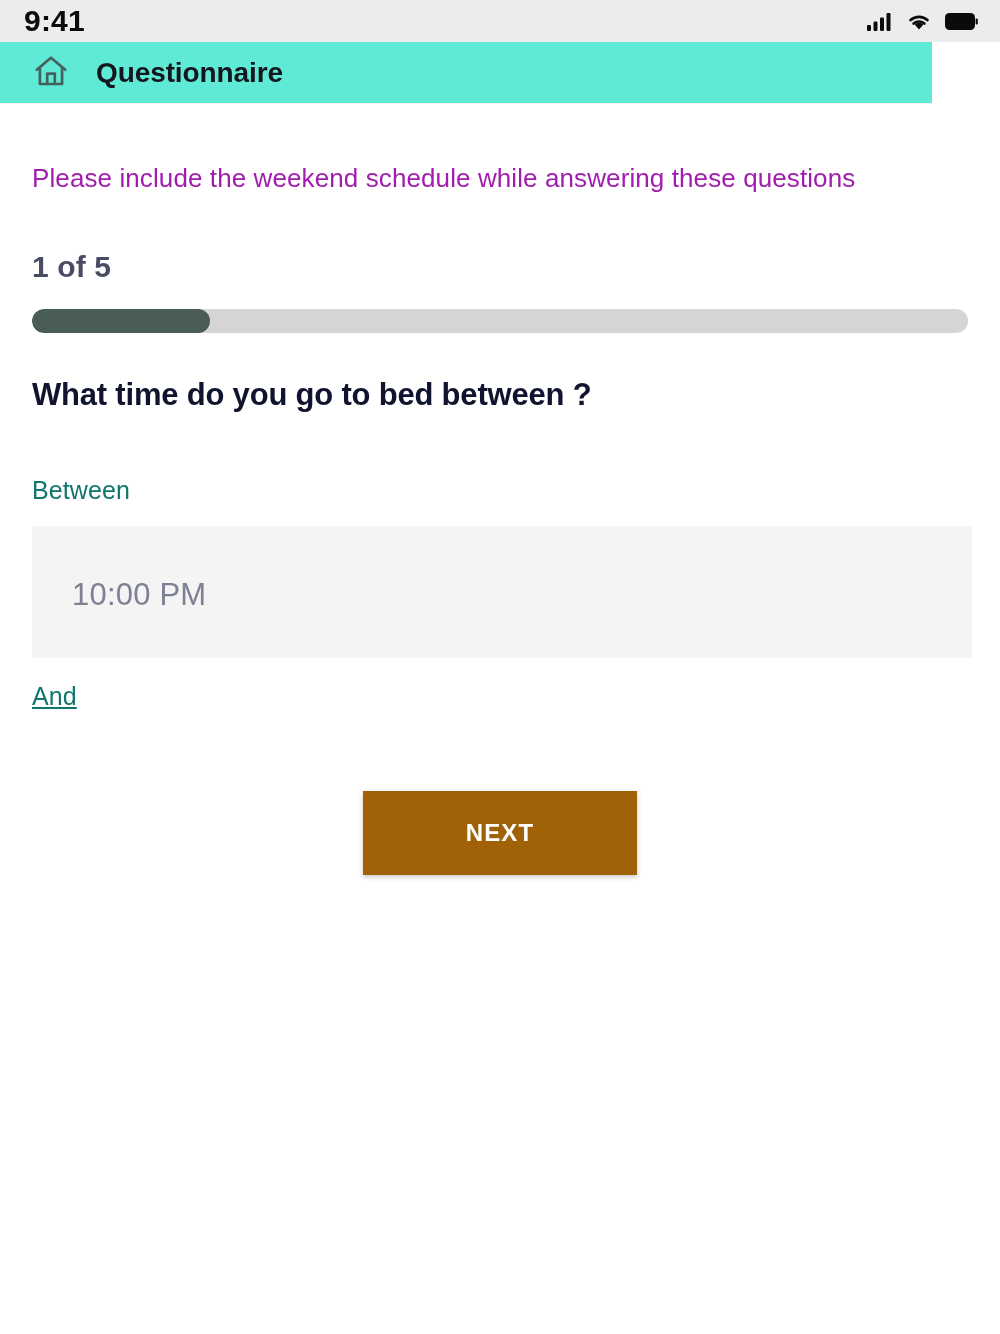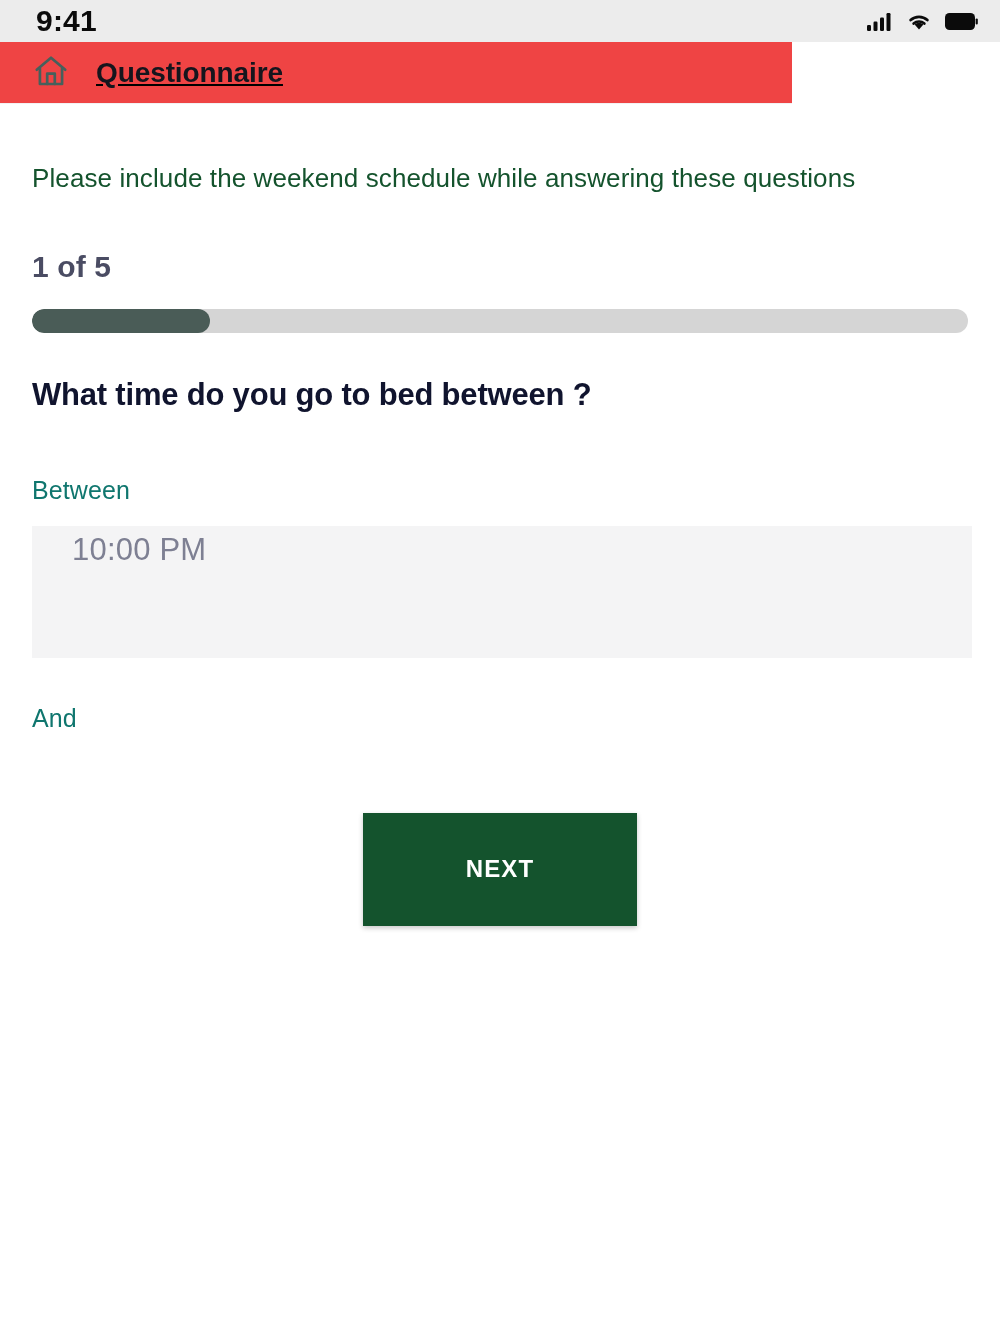--- a/index.html
+++ b/index.html
@@ -23,48 +23,47 @@
   
   .status-bar {
     position: absolute;
     top: 0; left: 0;
     width: 1000px;
     height: 42px;
     background: #ececec;
     display: flex;
     align-items: center;
     justify-content: space-between;
-    padding: 0 22px 0 36px;
+    padding: 0 22px 0 24px;
   }
   .status-time {
     font-size: 30px;
     font-weight: 700;
     color: #0b0b0b;
     letter-spacing: 0.2px;
     line-height: 1;
   }
   .status-icons {
     display: flex;
     align-items: center;
     gap: 13px;
   }
   .status-icons svg { display: block; }
 
   
   .app-bar {
     position: absolute;
     top: 42px; left: 0;
-    width: 792px;
+    width: 932px;
     height: 62px;
-    background: #ef4444;
+    background: #5eead4;
     display: flex;
     align-items: center;
     padding-left: 28px;
     border-bottom: 1px solid #f2f2f3;
-    text-decoration: underline;
   }
   .home-btn {
     width: 46px;
     height: 46px;
     display: flex;
     align-items: center;
     justify-content: center;
     cursor: pointer;
   }
   .app-title {
@@ -78,21 +77,21 @@
   
   .content {
     position: absolute;
     top: 105px; left: 0;
     width: 1000px;
   }
 
   .instruction {
     margin: 57px 32px 0 32px;
     font-size: 26px;
-    color: #14532d;
+    color: #a21caf;
     line-height: 1.3;
     letter-spacing: 0.1px;
   }
 
   .step-count {
     margin: 54px 0 0 32px;
     font-size: 30px;
     font-weight: 600;
     color: #4a4c63;
     letter-spacing: 0.1px;
@@ -121,27 +120,28 @@
     color: #10142e;
     letter-spacing: -0.2px;
   }
 
   .field-label {
     margin: 63px 0 0 32px;
     font-size: 25px;
     color: #0f766e;
     letter-spacing: 0.1px;
   }
-  .field-label.second { margin-top: 46px; }
+  .field-label.second { margin-top: 24px; text-decoration: underline; }
 
   .time-field {
     margin: 21px 28px 0 32px;
     height: 132px;
     background: #f4f4f5;
     display: flex;
+    align-items: center;
     padding-left: 40px;
     cursor: pointer;
   }
   .time-value {
     font-size: 31px;
     color: #7e8093;
     letter-spacing: 0.2px;
     padding-top: 6px;
   }
 
@@ -154,22 +154,22 @@
     white-space: pre-wrap;
   }
 
   .next-row {
     margin-top: 80px;
     display: flex;
     justify-content: center;
   }
   .next-btn {
     width: 274px;
-    height: 113px;
-    background: #14532d;
+    height: 84px;
+    background: #a16207;
     color: #ffffff;
     font-size: 24px;
     font-weight: 700;
     letter-spacing: 1.1px;
     display: flex;
     align-items: center;
     justify-content: center;
     border: none;
     border-radius: 0;
     cursor: pointer;

